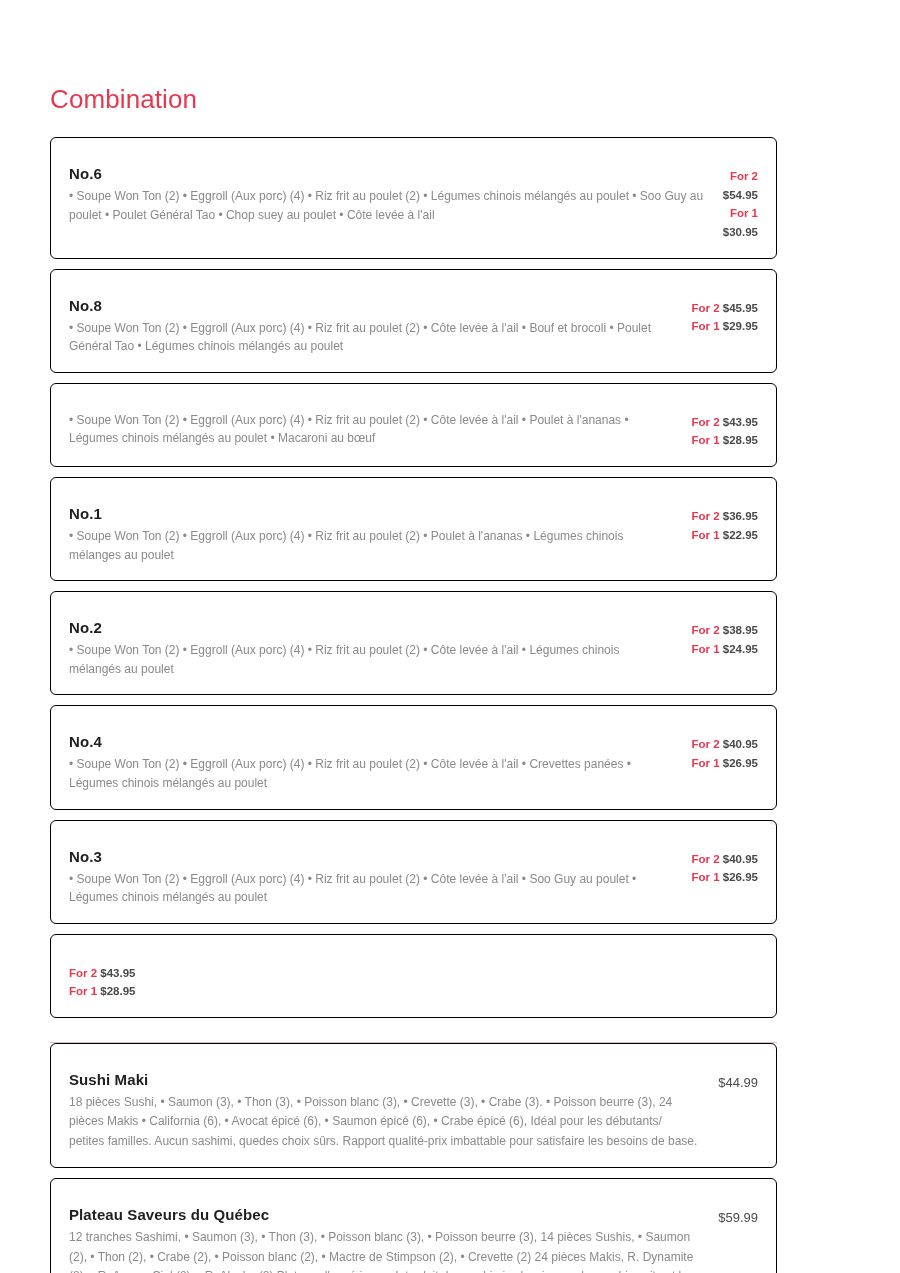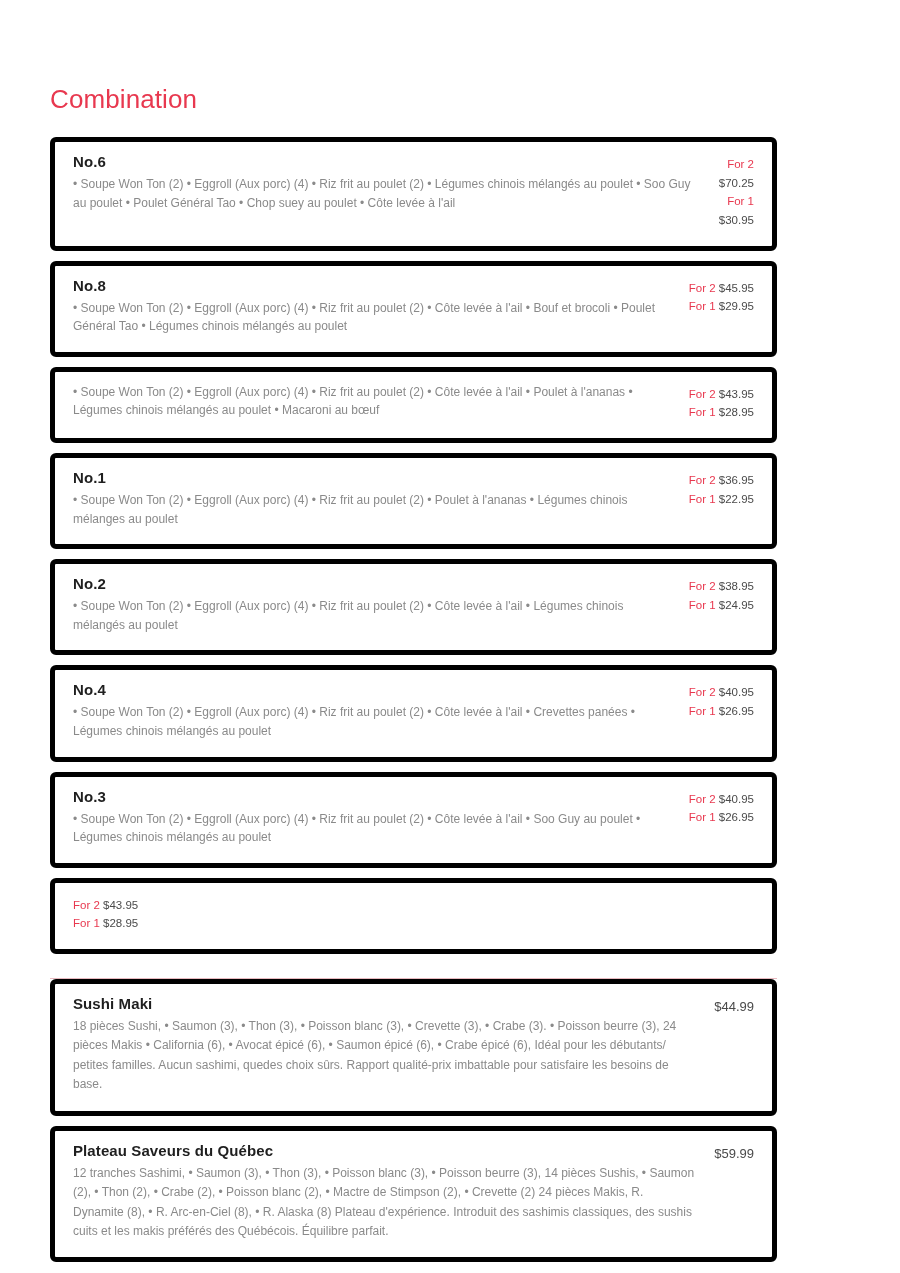--- a/index.html
+++ b/index.html
@@ -25,25 +25,25 @@
     font-weight: 400;
     letter-spacing: 0.1px;
     margin: 0;
     padding: 0;
   }
   #combination-title-wrap {
     padding-top: 84px;
     padding-bottom: 22px;
   }
   .card {
-    border: 5px solid #000000;
+    border: 1px solid #000000;
     border-radius: 6px;
     background: #fff;
     margin-bottom: 10px;
-    padding: 11px 18px 16px 18px;
+    padding: 27px 18px 16px 18px;
     display: flex;
     align-items: flex-start;
     justify-content: space-between;
     position: relative;
   }
   .card-main {
     flex: 1 1 auto;
     padding-right: 18px;
     min-width: 0;
   }
@@ -63,20 +63,21 @@
   .price-block {
     flex: 0 0 auto;
     text-align: right;
     font-size: 11.5px;
     line-height: 1.62;
     white-space: nowrap;
     padding-top: 2px;
   }
   .price-row {
     display: block;
+    font-weight: bold;
   }
   .for-label {
     color: #e8384f;
   }
   .amount {
     color: #4a4a4a;
   }
   .price-stacked .price-row { display: block; }
   .price-single {
     font-size: 13px;
@@ -106,21 +107,21 @@
 
   <div id="combination-list">
 
     <div class="card">
       <div class="card-main">
         <div class="item-name">No.6</div>
         <div class="item-desc">• Soupe Won Ton (2) • Eggroll (Aux porc) (4) • Riz frit au poulet (2) • Légumes chinois mélangés au poulet • Soo Guy au poulet • Poulet Général Tao • Chop suey au poulet • Côte levée à l'ail</div>
       </div>
       <div class="price-block price-stacked">
         <span class="price-row"><span class="for-label">For 2</span></span>
-        <span class="price-row"><span class="amount">$70.25</span></span>
+        <span class="price-row"><span class="amount">$54.95</span></span>
         <span class="price-row"><span class="for-label">For 1</span></span>
         <span class="price-row"><span class="amount">$30.95</span></span>
       </div>
     </div>
 
     <div class="card">
       <div class="card-main">
         <div class="item-name">No.8</div>
         <div class="item-desc">• Soupe Won Ton (2) • Eggroll (Aux porc) (4) • Riz frit au poulet (2) • Côte levée à l'ail • Bouf et brocoli • Poulet Général Tao • Légumes chinois mélangés au poulet</div>
       </div>

